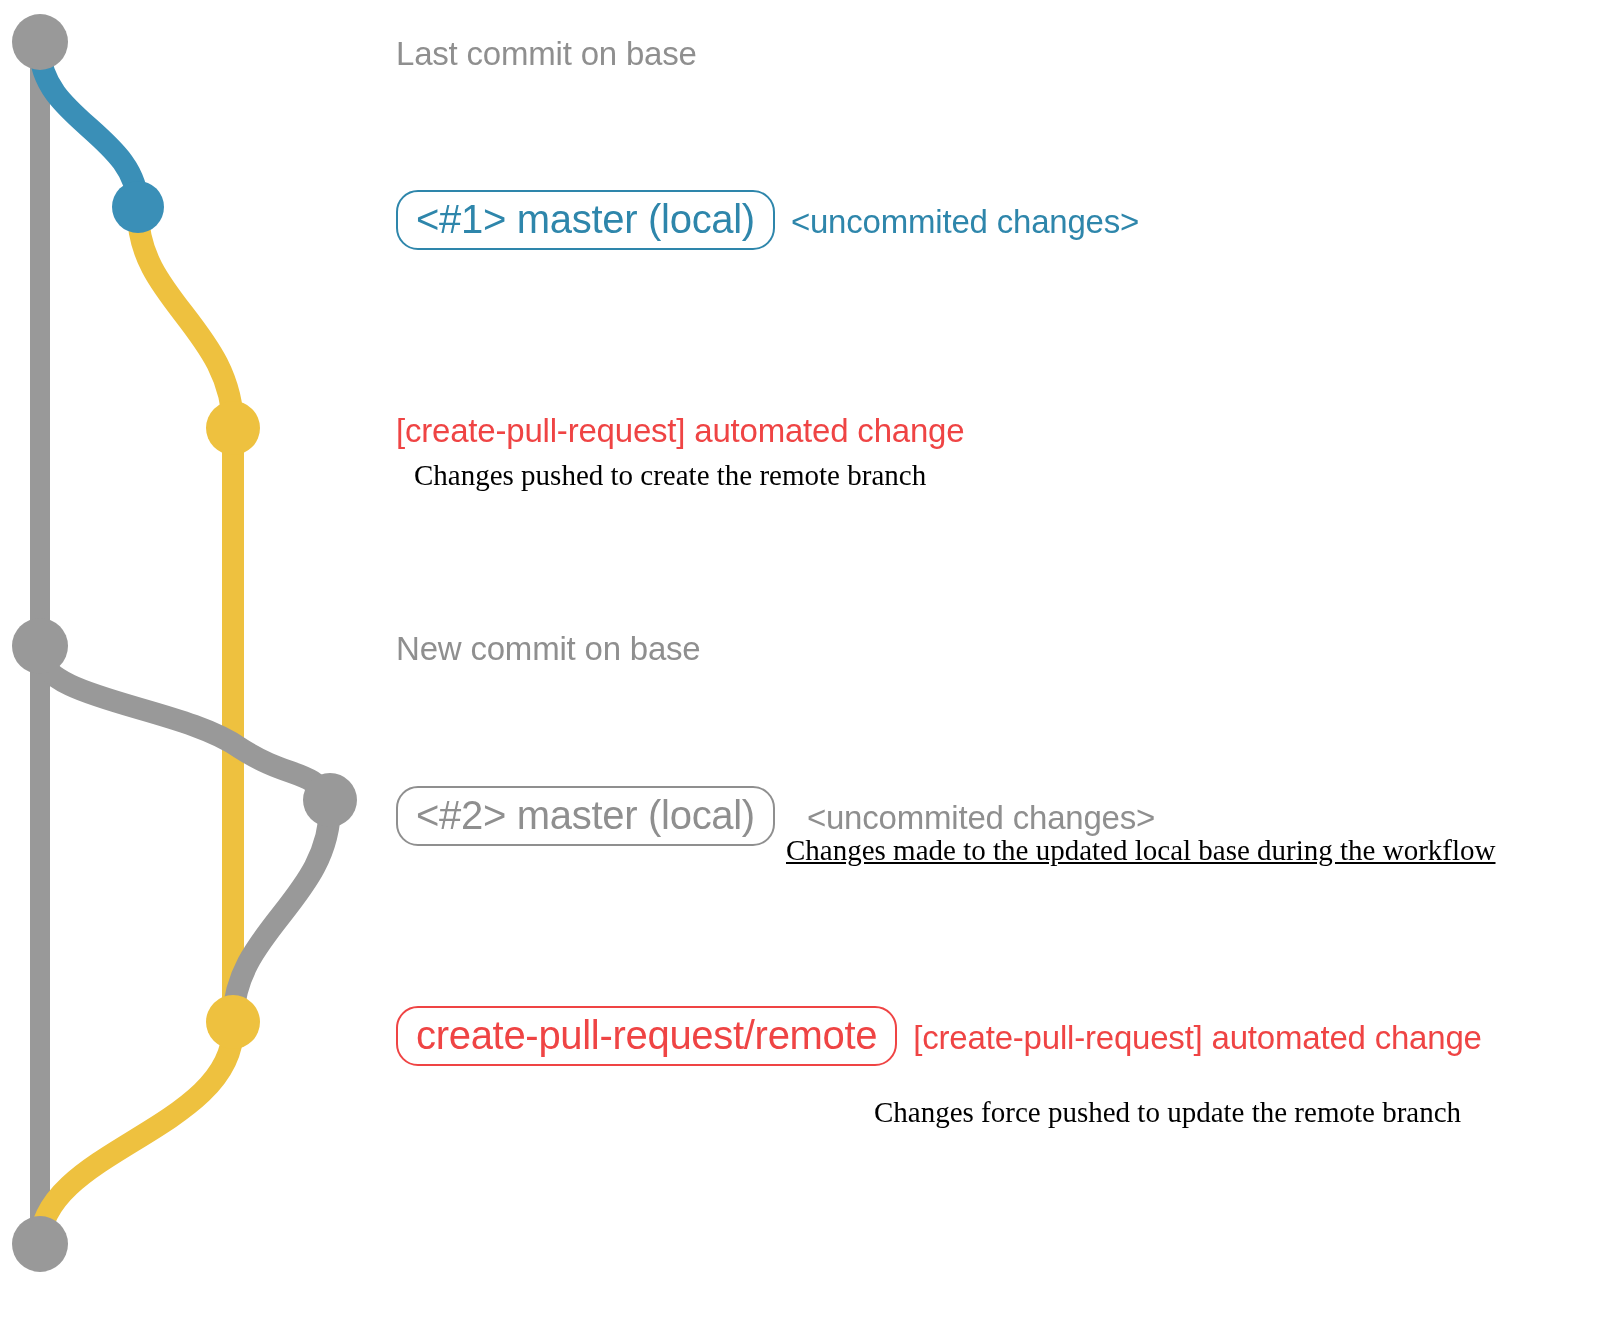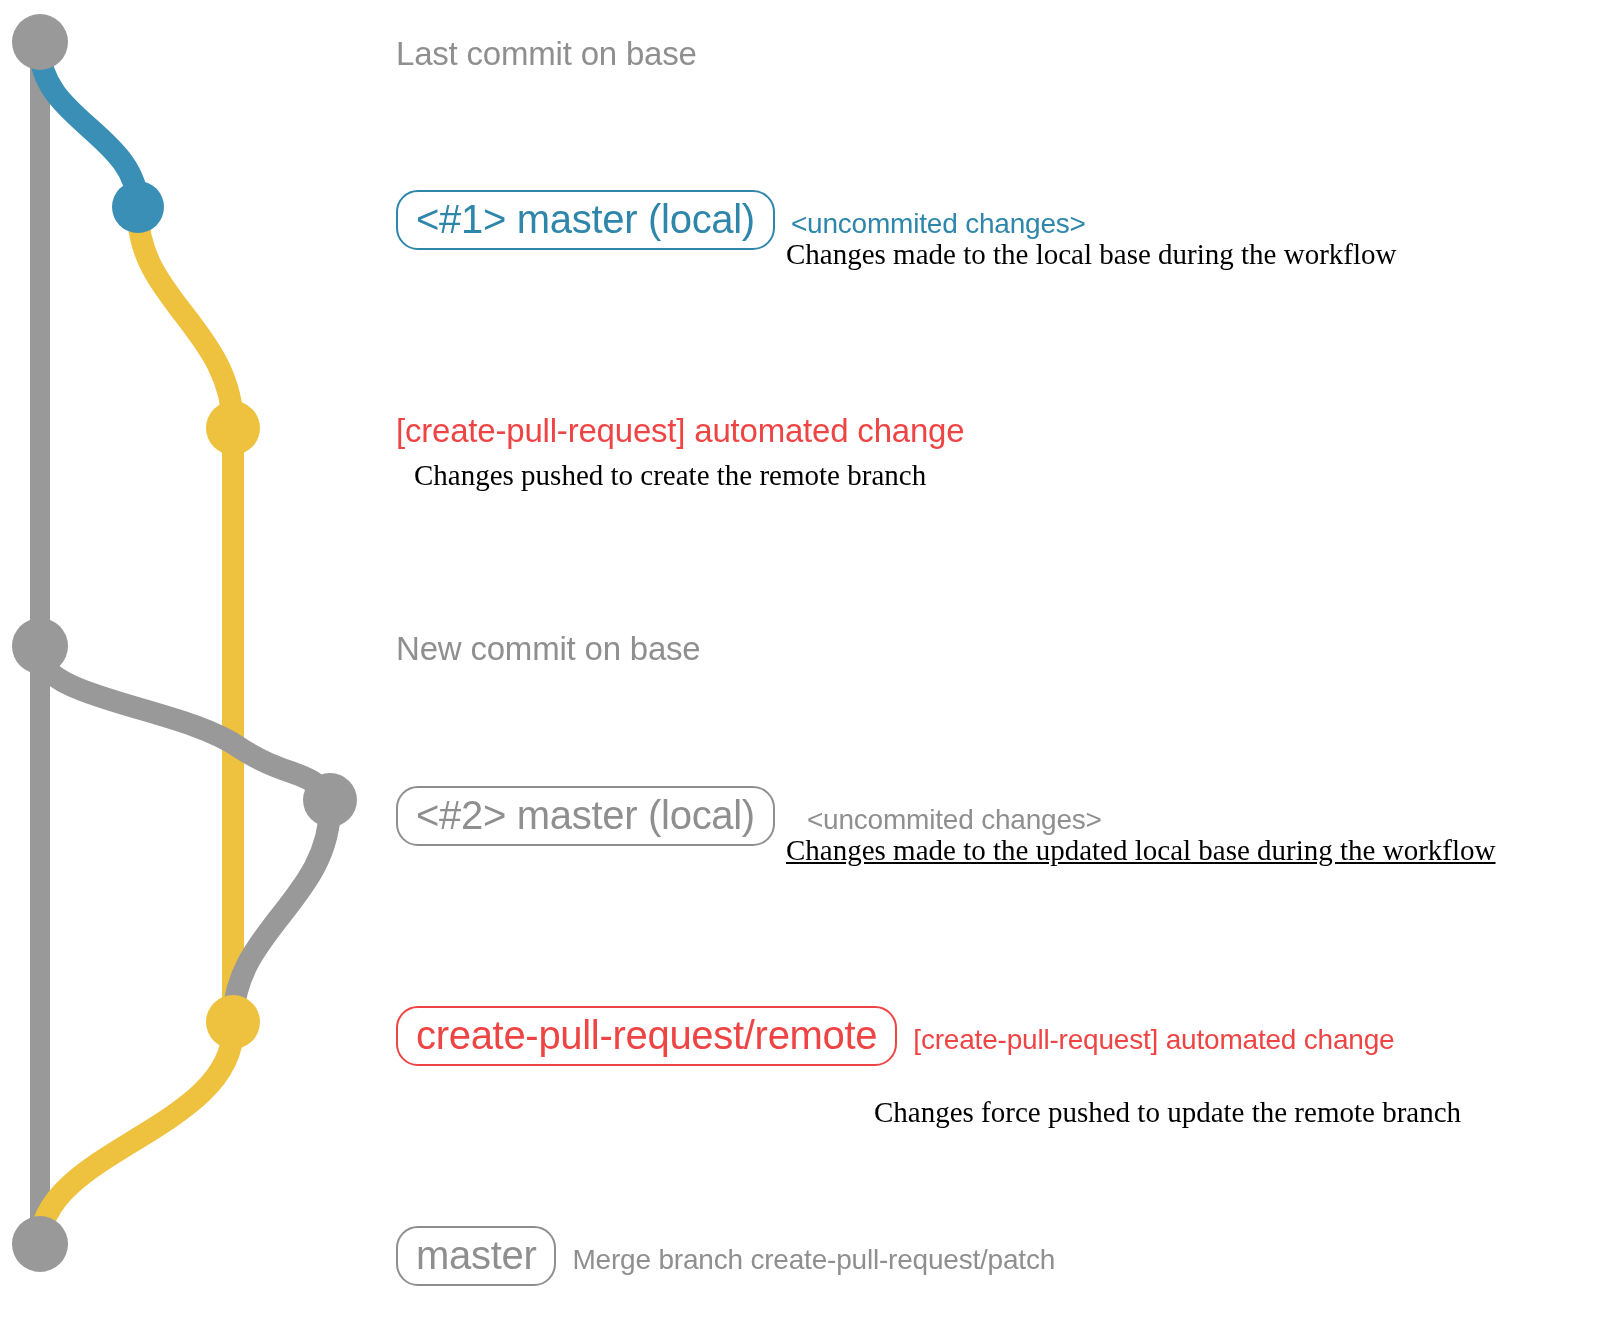--- a/index.html
+++ b/index.html
@@ -50,21 +50,21 @@
     border: 2px solid currentColor;
     border-radius: 22px;
     padding: 7px 18px 9px 18px;
     font-size: 40px;
     line-height: 1;
     font-family: "Liberation Sans", sans-serif;
     letter-spacing: -0.3px;
   }
 
   .subject {
-    font-size: 28px;
+    font-size: 33px;
     font-family: "Liberation Sans", sans-serif;
     letter-spacing: -0.2px;
     margin-left: 16px;
   }
 
   .caption {
     position: absolute;
     font-family: "Liberation Serif", serif;
     font-size: 29px;
     color: #000000;
@@ -105,21 +105,20 @@
 <div class="labels-layer">
 
   <div class="row" style="left:396px; top:35px;">
     <span class="plain-title c-gray">Last commit on base</span>
   </div>
 
   <div class="row" style="left:396px; top:190px;">
     <span class="pill c-blue">&lt;#1&gt; master (local)</span>
     <span class="subject c-blue">&lt;uncommited changes&gt;</span>
   </div>
-  <div class="caption" style="left:786px; top:238px;">Changes made to the local base during the workflow</div>
 
   <div class="row" style="left:396px; top:412px;">
     <span class="plain-title c-yellow">[create-pull-request] automated change</span>
   </div>
   <div class="caption" style="left:414px; top:459px;">Changes pushed to create the remote branch</div>
 
   <div class="row" style="left:396px; top:630px;">
     <span class="plain-title c-gray">New commit on base</span>
   </div>
 
@@ -128,18 +127,14 @@
     <span class="subject c-gray">&lt;uncommited changes&gt;</span>
   </div>
   <div class="caption" style="left:786px; top:834px;text-decoration:underline;">Changes made to the updated local base during the workflow</div>
 
   <div class="row" style="left:396px; top:1006px;">
     <span class="pill c-yellow">create-pull-request/remote</span>
     <span class="subject c-yellow">[create-pull-request] automated change</span>
   </div>
   <div class="caption" style="left:874px; top:1056px;margin-top:40px;">Changes force pushed to update the remote branch</div>
 
-  <div class="row" style="left:396px; top:1226px;">
-    <span class="pill c-gray">master</span>
-    <span class="subject c-gray">Merge branch create-pull-request/patch</span>
-  </div>
 
 </div>
 
 </body></html>

